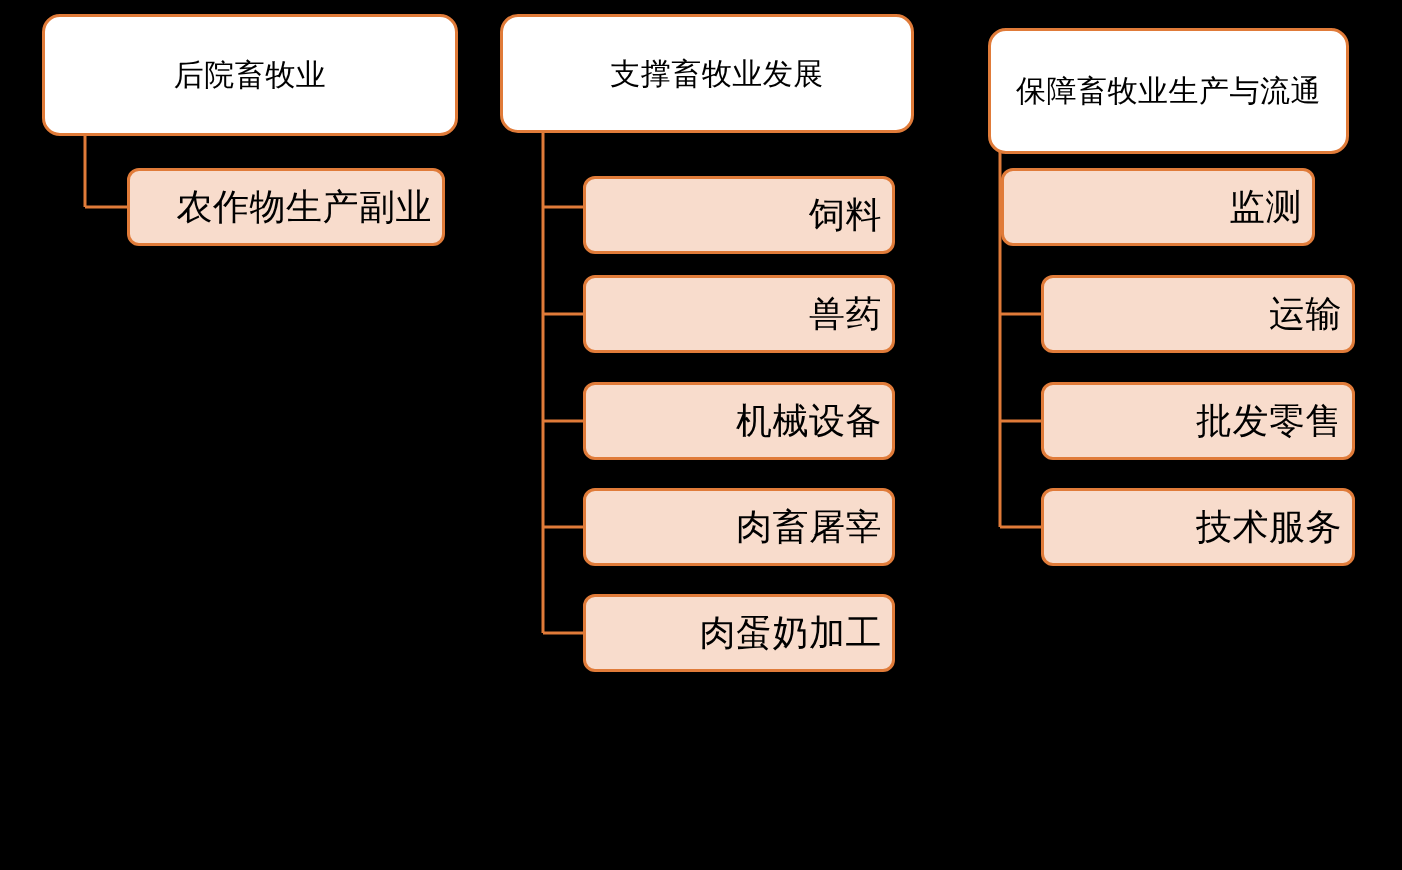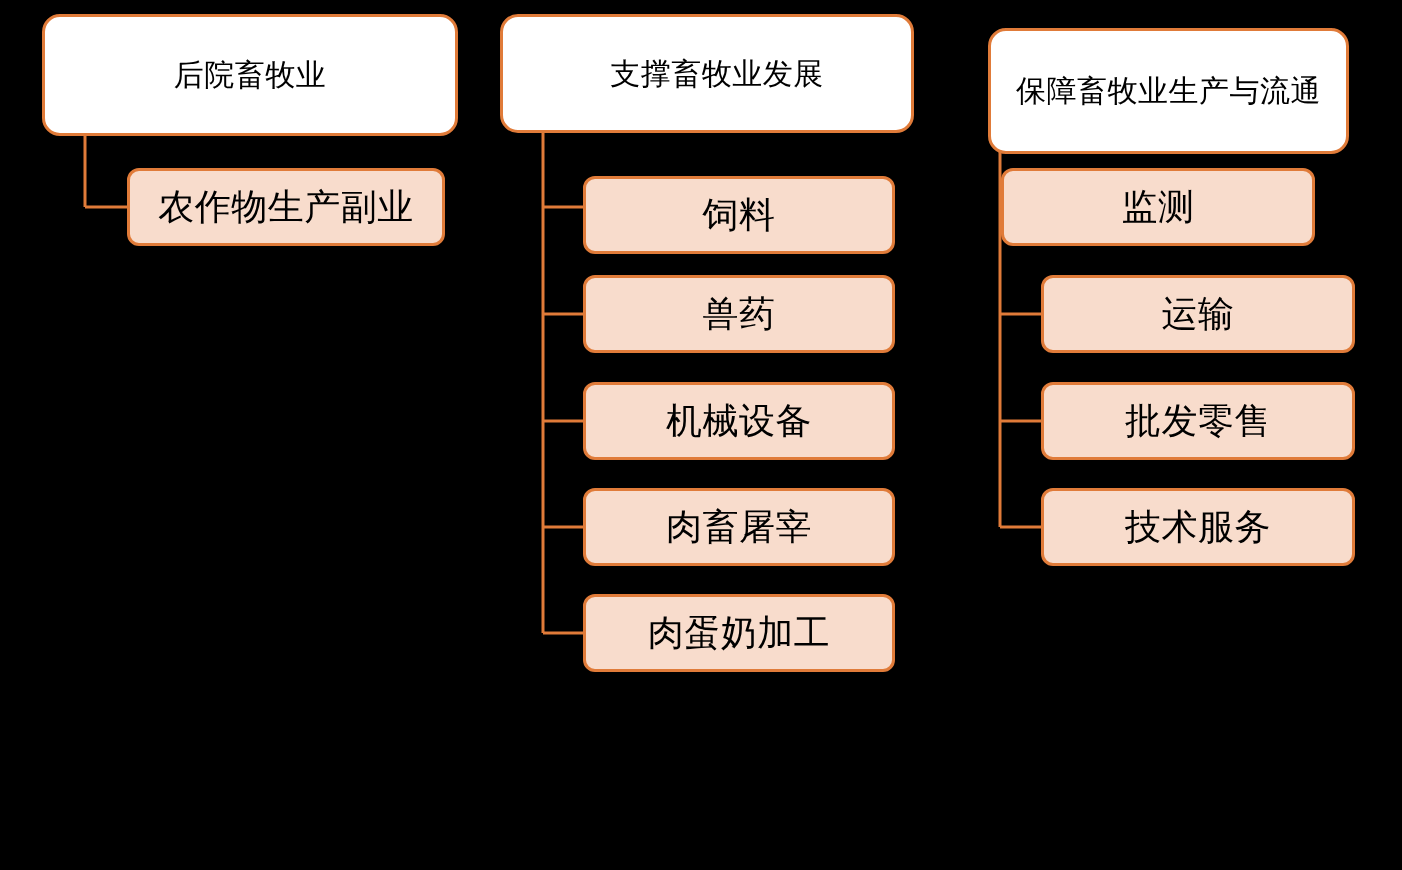--- a/index.html
+++ b/index.html
@@ -43,20 +43,21 @@
   }
   .node.root {
     background: #FFFFFF;
     font-size: 30px;
     border-radius: 18px;
   }
   .node.leaf {
     background: #F8DCCC;
     font-size: 36px;
     border-radius: 12px;
+    justify-content: flex-end;
   }
 </style>
 </head>
 <body>
 
 <div id="canvas">
 
   <svg class="connectors" viewBox="0 0 1402 870" xmlns="http://www.w3.org/2000/svg">
 
     <g stroke="#E07B39" stroke-width="3" fill="none">

